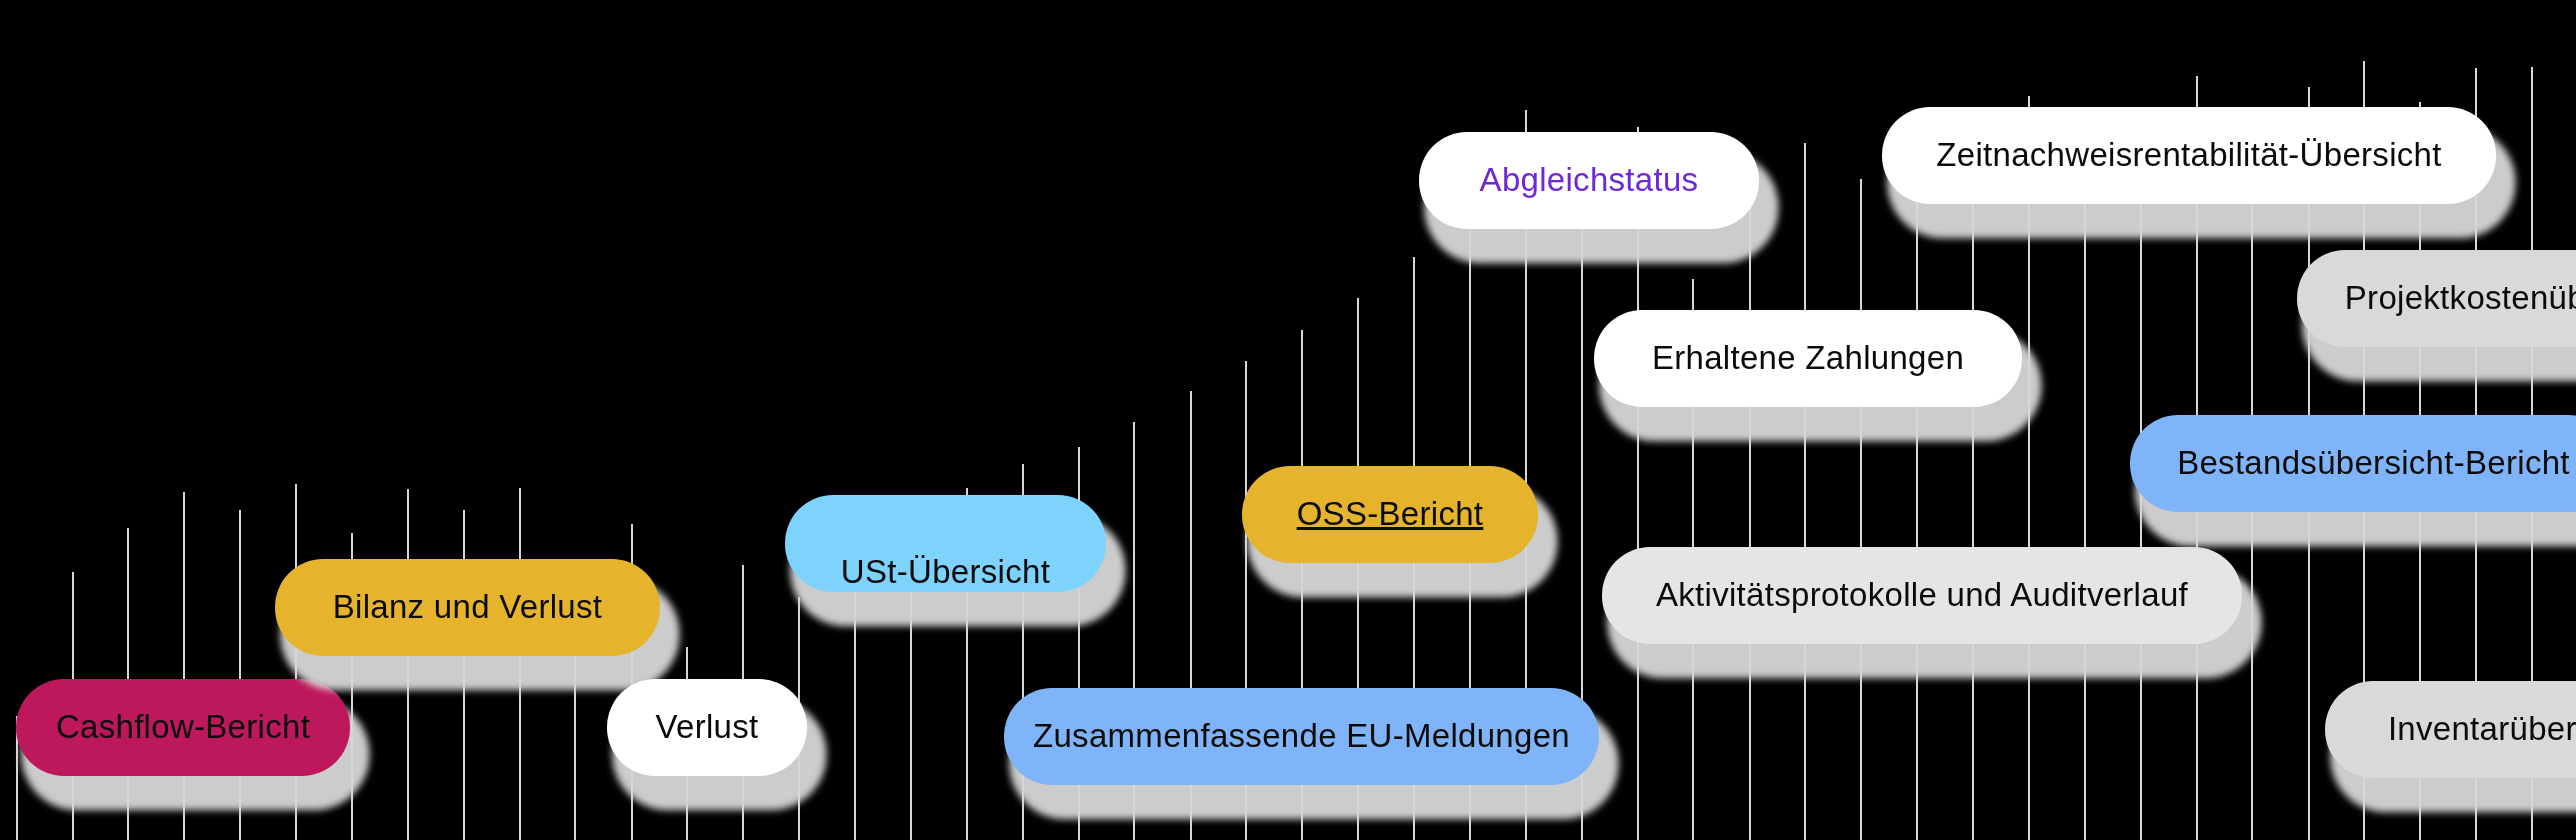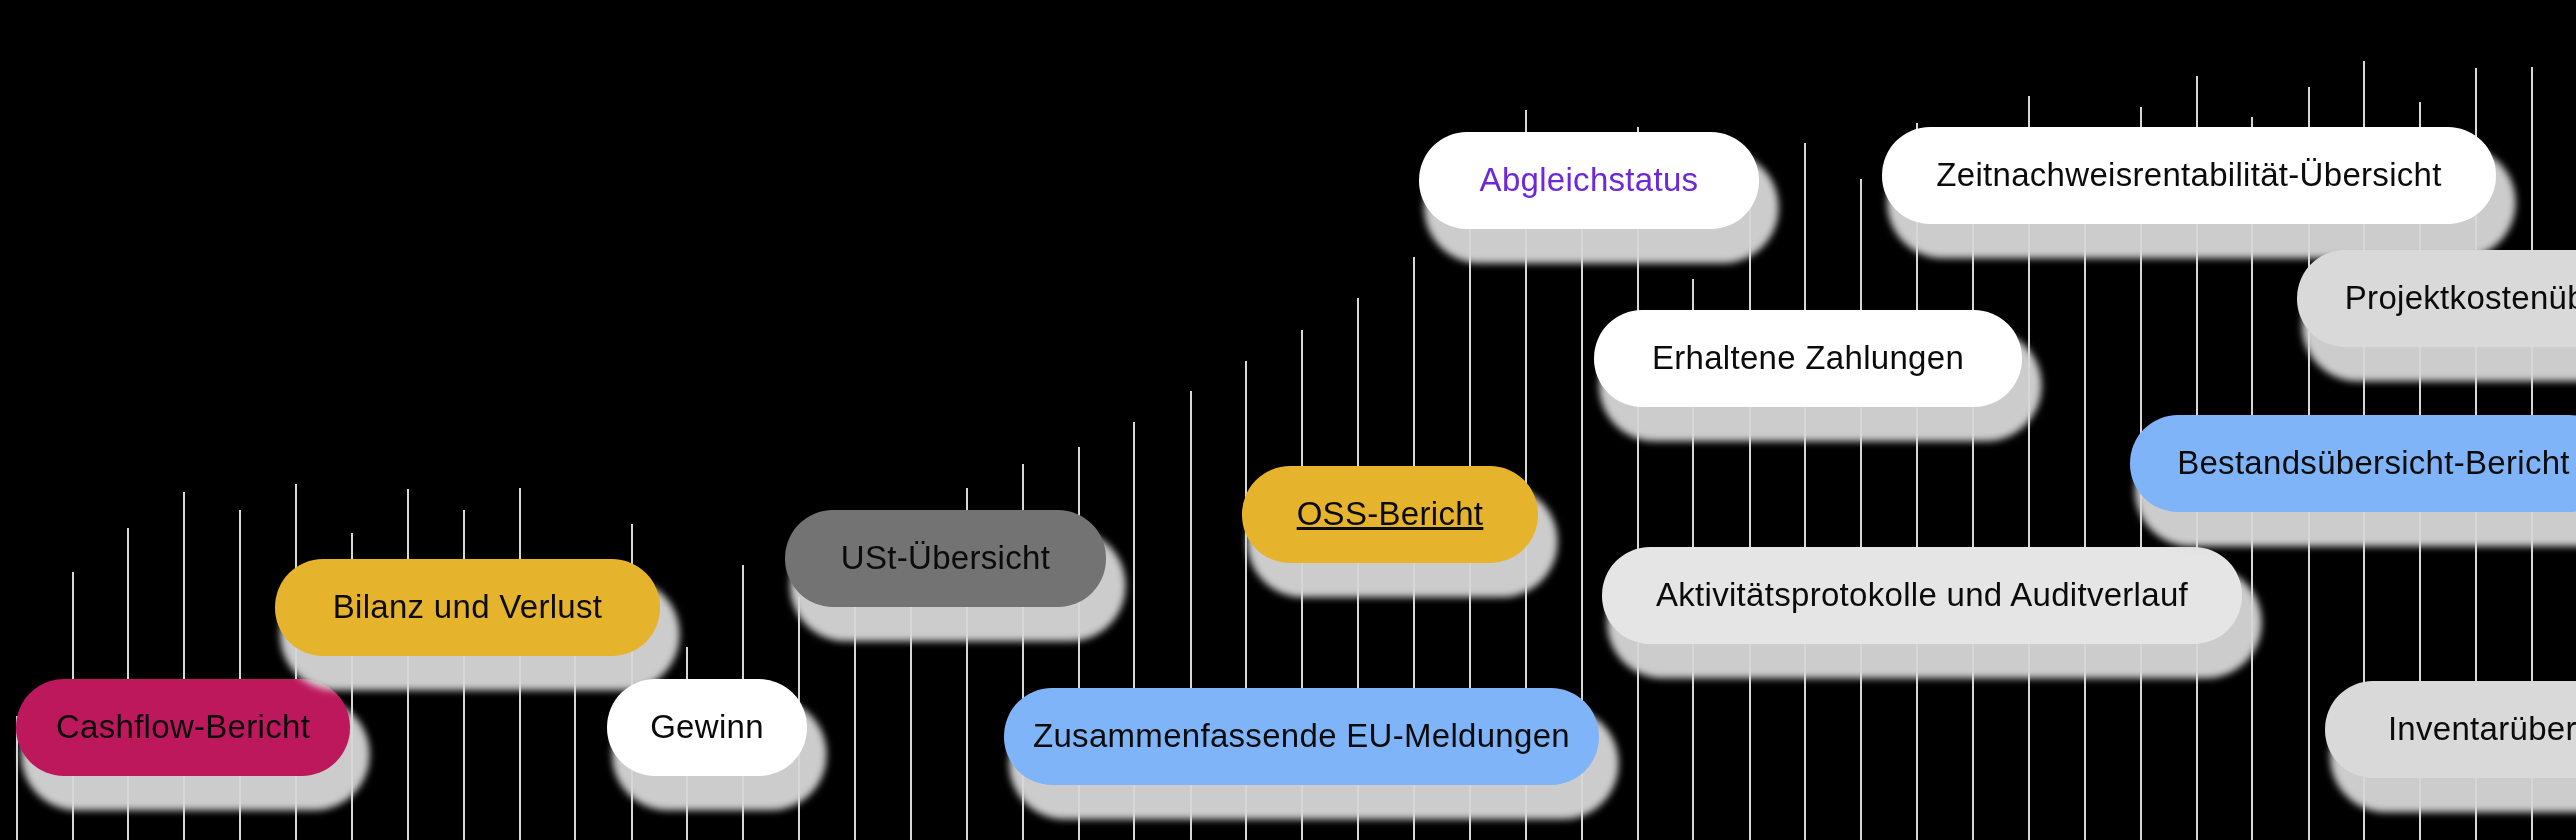--- a/index.html
+++ b/index.html
@@ -84,41 +84,41 @@
       <div class="bgline" style="left: 2531px; top: 67px; height: 773px; width: 2.1px; background: rgb(215, 215, 215);"></div>
     </div>
   <div id="pills">
       <div class="pill" style="left: 16px; top: 679px; width: 334px; background: #be185d; color: rgb(11, 11, 11);">
         <span>Cashflow-Bericht</span>
       </div>
       <div class="pill" style="left: 275px; top: 559px; width: 385px; background: rgb(230, 179, 45); color: rgb(11, 11, 11);">
         <span>Bilanz und Verlust</span>
       </div>
       <div class="pill" style="left: 607px; top: 679px; width: 200px; background: rgb(255, 255, 255); color: rgb(11, 11, 11);">
-        <span>Gewinn</span>
+        <span>Verlust</span>
       </div>
-      <div class="pill" style="left: 785px; top: 510px; width: 321px; background: #737373; color: rgb(11, 11, 11);">
+      <div class="pill" style="left: 785px; top: 495px; width: 321px; background: #7dd3fc; color: rgb(11, 11, 11); align-items: flex-end;">
         <span>USt-Übersicht</span>
       </div>
       <div class="pill" style="left: 1004px; top: 688px; width: 595px; background: rgb(127, 181, 248); color: rgb(11, 11, 11);">
         <span>Zusammenfassende EU-Meldungen</span>
       </div>
       <div class="pill" style="left: 1242px; top: 466px; width: 296px; background: rgb(230, 179, 45); color: rgb(11, 11, 11); text-decoration: underline;">
         <span>OSS-Bericht</span>
       </div>
       <div class="pill" style="left: 1419px; top: 132px; width: 340px; background: rgb(255, 255, 255); color: #6d28d9;">
         <span>Abgleichstatus</span>
       </div>
       <div class="pill" style="left: 1594px; top: 310px; width: 428px; background: rgb(255, 255, 255); color: rgb(11, 11, 11);">
         <span>Erhaltene Zahlungen</span>
       </div>
       <div class="pill" style="left: 1602px; top: 547px; width: 640px; background: #e5e5e5; color: rgb(11, 11, 11);">
         <span>Aktivitätsprotokolle und Auditverlauf</span>
       </div>
-      <div class="pill" style="left: 1882px; top: 107px; width: 614px; background: rgb(255, 255, 255); color: rgb(11, 11, 11); margin-top: 20px;">
+      <div class="pill" style="left: 1882px; top: 107px; width: 614px; background: rgb(255, 255, 255); color: rgb(11, 11, 11);">
         <span>Zeitnachweisrentabilität-Übersicht</span>
       </div>
       <div class="pill" style="left: 2297px; top: 250px; width: 436px; background: rgb(217, 217, 217); color: rgb(11, 11, 11);">
         <span>Projektkostenübersicht</span>
       </div>
       <div class="pill" style="left: 2130px; top: 415px; width: 487px; background: rgb(127, 181, 248); color: rgb(11, 11, 11);">
         <span>Bestandsübersicht-Bericht</span>
       </div>
       <div class="pill" style="left: 2325px; top: 681px; width: 384px; background: rgb(217, 217, 217); color: rgb(11, 11, 11);">
         <span>Inventarübersicht</span>

